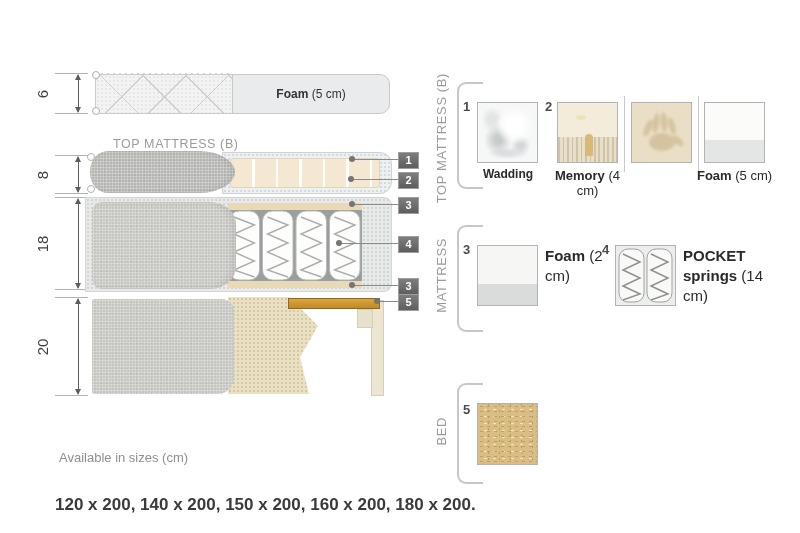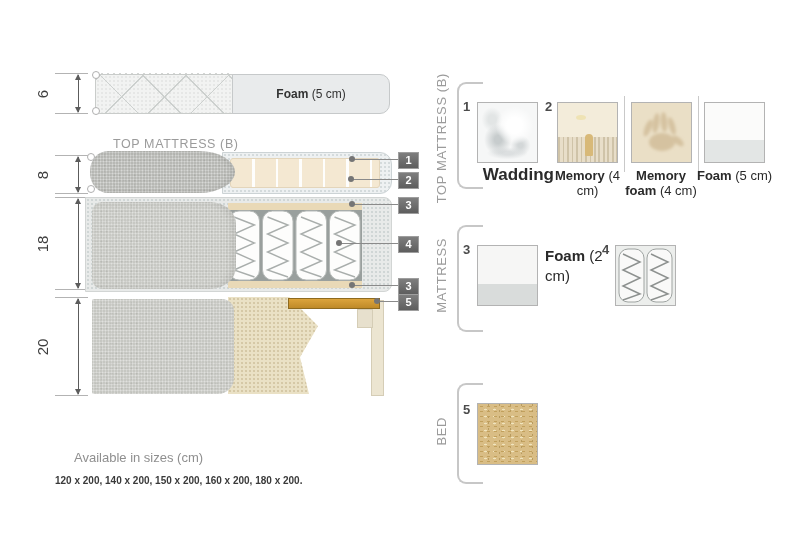--- a/index.html
+++ b/index.html
@@ -92,21 +92,21 @@
   .img-foam{background:linear-gradient(180deg,#fbfbfa 0 62%,#e3e6e5 62% 100%);}
   .img-foam2{background:linear-gradient(180deg,#f6f6f5 0 64%,#d9dcdb 64% 100%);}
   .img-chip{background-color:#d9bd85;
     background-image:radial-gradient(#c1a05c 1px,transparent 1.4px),
     radial-gradient(#f0e4bd 1px,transparent 1.4px),
     radial-gradient(#a98c4f .8px,transparent 1.2px);
     background-size:7px 5px,9px 7px,11px 6px;background-position:0 0,3px 2px,5px 4px;}
 
   
   .foot-title{font-size:13px;color:#8f8f8f;}
-  .foot-sizes{font-size:10px;font-weight:bold;color:#3a3a3a;}
+  .foot-sizes{font-size:17px;font-weight:bold;color:#3a3a3a;margin-top:20px;}
 </style>
 </head>
 <body>
 
 <div id="canvas">
 
 
   <div class="abs dim" style="top:73px;height:39px;">
     <div class="dim-arrow"></div>
     <div class="dim-num">6</div>
@@ -187,21 +187,21 @@
 
   <div class="abs c-line" style="left:379px;top:301px;width:19px;"></div>
   <div class="abs c-dot" style="left:374px;top:298px;"></div>
   <div class="abs c-label" style="left:398px;top:294px;">5</div>
 
   <div class="abs vtitle" style="left:434px;top:73px;">TOP MATTRESS (B)</div>
   <div class="abs bracket" style="left:457px;top:82px;height:103px;"></div>
 
   <div class="abs leg-num" style="left:463px;top:99px;">1</div>
   <div class="abs leg-img img-wadding" style="left:477px;top:102px;"></div>
-  <div class="abs cap cap-center" style="left:462px;top:167px;width:92px;font-size:17px;text-align:right;">
+  <div class="abs cap cap-center" style="left:462px;top:167px;width:92px;font-size:12px;">
     <b>Wadding</b><span></span>
   </div>
 
   <div class="abs leg-num" style="left:545px;top:99px;">2</div>
   <div class="abs leg-img img-latex" style="left:557px;top:102px;"></div>
   <div class="abs cap cap-center" style="left:545px;top:168px;width:85px;">
     <b>Memory</b><span> (4 cm)</span>
   </div>
 
   <div class="abs divider" style="left:624px;top:96px;height:76px;"></div>
@@ -217,23 +217,20 @@
       <g filter="url(#mfblur)" fill="#d5c2a0">
         <ellipse cx="30" cy="39" rx="13" ry="9"></ellipse>
         <ellipse cx="16" cy="25" rx="3.2" ry="9" transform="rotate(22 16 25)"></ellipse>
         <ellipse cx="24" cy="20" rx="3.2" ry="10" transform="rotate(8 24 20)"></ellipse>
         <ellipse cx="32" cy="19" rx="3.2" ry="10" transform="rotate(-4 32 19)"></ellipse>
         <ellipse cx="40" cy="23" rx="3" ry="9" transform="rotate(-16 40 23)"></ellipse>
         <ellipse cx="46" cy="38" rx="3.4" ry="7" transform="rotate(-48 46 38)"></ellipse>
       </g>
     </svg>
   </div>
-  <div class="abs cap cap-center" style="left:622px;top:168px;width:78px;">
-    <b>Memory foam</b><span> (4 cm)</span>
-  </div>
 
   <div class="abs divider" style="left:698px;top:96px;height:76px;"></div>
 
   <div class="abs leg-img img-foam" style="left:704px;top:102px;"></div>
   <div class="abs cap cap-center" style="left:694px;top:168px;width:81px;">
     <b>Foam</b><span> (5 cm)</span>
   </div>
 
   <div class="abs vtitle" style="left:434px;top:238px;">MATTRESS</div>
   <div class="abs bracket" style="left:457px;top:225px;height:103px;"></div>
@@ -247,23 +244,26 @@
   <div class="abs leg-num" style="left:602px;top:242px;">4</div>
   <div class="abs leg-img" style="left:615px;top:245px;background:#eef0ef;">
     <svg width="59" height="59" viewBox="0 0 59 59">
       <rect width="59" height="59" fill="#eceeec"></rect>
       <rect x="3" y="3" width="25" height="53" rx="9" fill="#f9f9f8" stroke="#9ea3a1"></rect>
       <rect x="31" y="3" width="25" height="53" rx="9" fill="#f9f9f8" stroke="#9ea3a1"></rect>
       <path d="M7 8 L24 16 L7 24 L24 32 L7 40 L24 48 L7 54" stroke="#8d918f" fill="none" stroke-width="1.5"></path>
       <path d="M35 8 L52 16 L35 24 L52 32 L35 40 L52 48 L35 54" stroke="#8d918f" fill="none" stroke-width="1.5"></path>
     </svg>
   </div>
+  <div class="abs cap cap-side" style="left:683px;top:246px;width:84px;">
+    <b>POCKET springs</b> <span>(14 cm)</span>
+  </div>
 
   <div class="abs vtitle" style="left:434px;top:417px;">BED</div>
   <div class="abs bracket" style="left:457px;top:383px;height:97px;"></div>
 
   <div class="abs leg-num" style="left:463px;top:402px;">5</div>
   <div class="abs leg-img img-chip" style="left:477px;top:403px;height:62px;"></div>
 
-  <div class="abs foot-title" style="left:74px;top:450px;">Available in sizes (cm)</div>
+  <div class="abs foot-title" style="left:59px;top:450px;">Available in sizes (cm)</div>
   <div class="abs foot-sizes" style="left:55px;top:475px;">120 x 200, 140 x 200, 150 x 200, 160 x 200, 180 x 200.</div>
 
 </div>
 
 </body></html>

